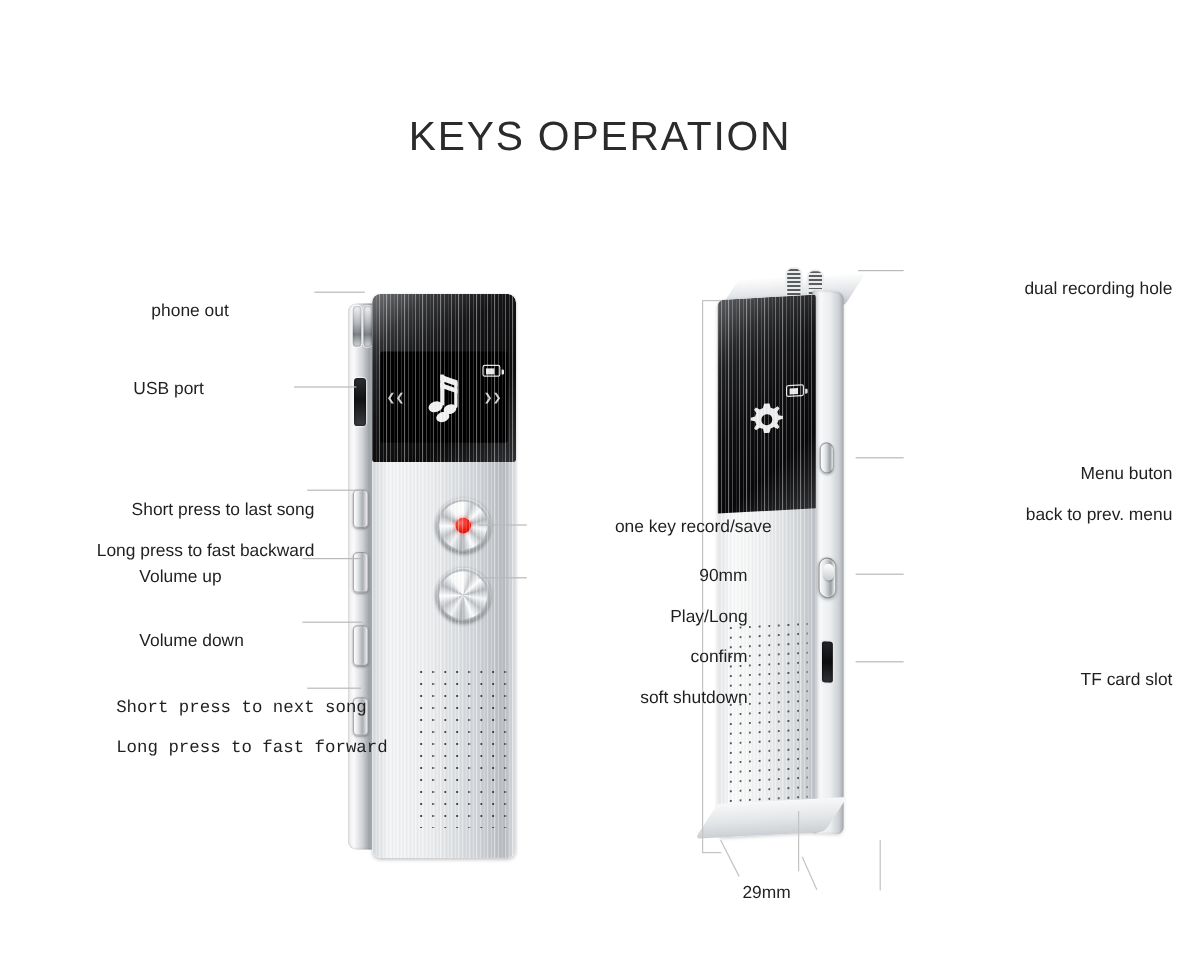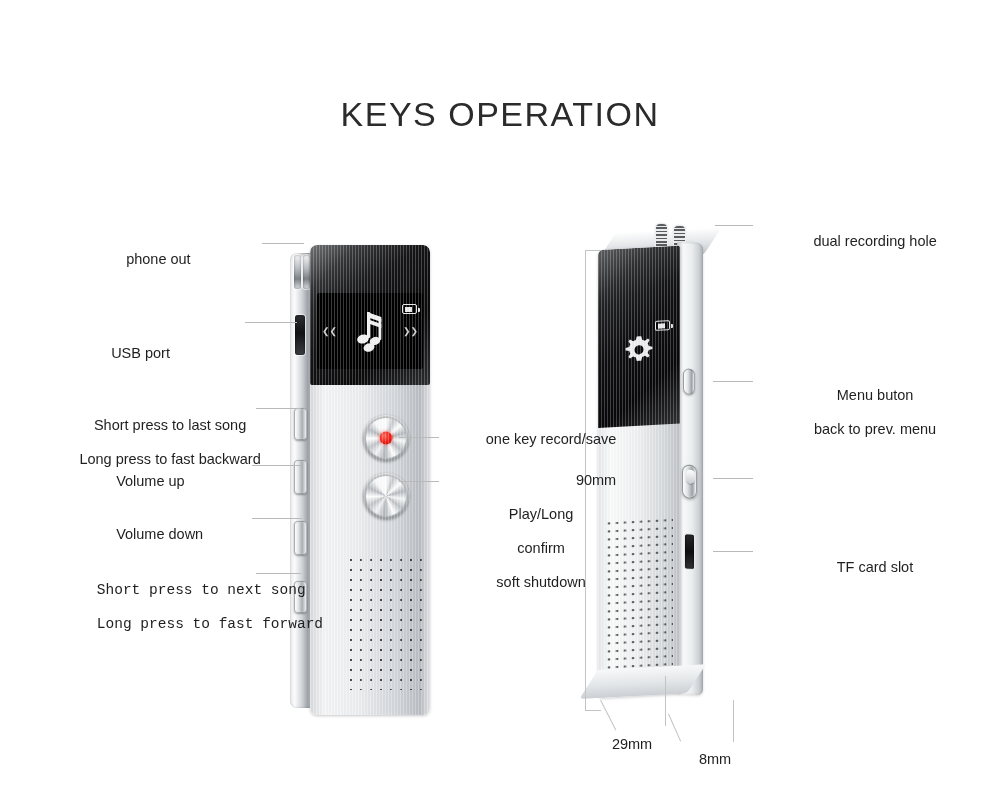--- a/index.html
+++ b/index.html
@@ -20,21 +20,21 @@
   }
 
   
   .label {
     position:absolute;
     font-size:14.5px; line-height:17px;
     color:#1f1f1f;
     white-space:pre;
   }
   .label.right { text-align:left; }
-  .label.left  { text-align:center; }
+  .label.left  { text-align:right; }
   .label .warn { color:#c0392b; font-size:12.5px; line-height:15px; display:block; }
 
   
   .lead {
     position:absolute; background:#b9b9b9; height:1px;
   }
 
   
   .dev1 {
     position:absolute; left:290px; top:245px;
@@ -356,21 +356,21 @@
 
   <div class="dim" style="left:600px; top:700px; width:1px; height:34px; transform:rotate(-27deg); transform-origin:top;"></div>
   <div class="dim" style="left:665px; top:676px; width:1px; height:50px;"></div>
   <div class="dim" style="left:668px; top:714px; width:1px; height:30px; transform:rotate(-24deg); transform-origin:top;"></div>
   <div class="dim" style="left:733px; top:700px; width:1px; height:42px;"></div>
 
   <div class="label right" style="left:110px; top:234px; width:148px;">
     <span>phone out</span>
   </div>
 
-  <div class="label right" style="left:95px; top:328px; width:146px;">
+  <div class="label right" style="left:95px; top:299px; width:146px;">
     <span>USB port</span>
   </div>
 
   <div class="label left" style="left:62px; top:400px; width:200px;">
     <span>Short press to last song</span><br>
     <span>Long press to fast backward</span>
   </div>
 
   <div class="label right" style="left:100px; top:456px; width:148px;">
     <span>Volume up</span>
@@ -410,17 +410,14 @@
   </div>
 
   <div class="label left" style="left:553px; top:455px; width:70px;">
     <span>90mm</span>
   </div>
 
   <div class="label left" style="left:589px; top:719px; width:70px;">
     <span>29mm</span>
   </div>
 
-  <div class="label left" style="left:672px; top:734px; width:70px;">
-    <span>8mm</span>
-  </div>
 
 </div>
 
 </body></html>

